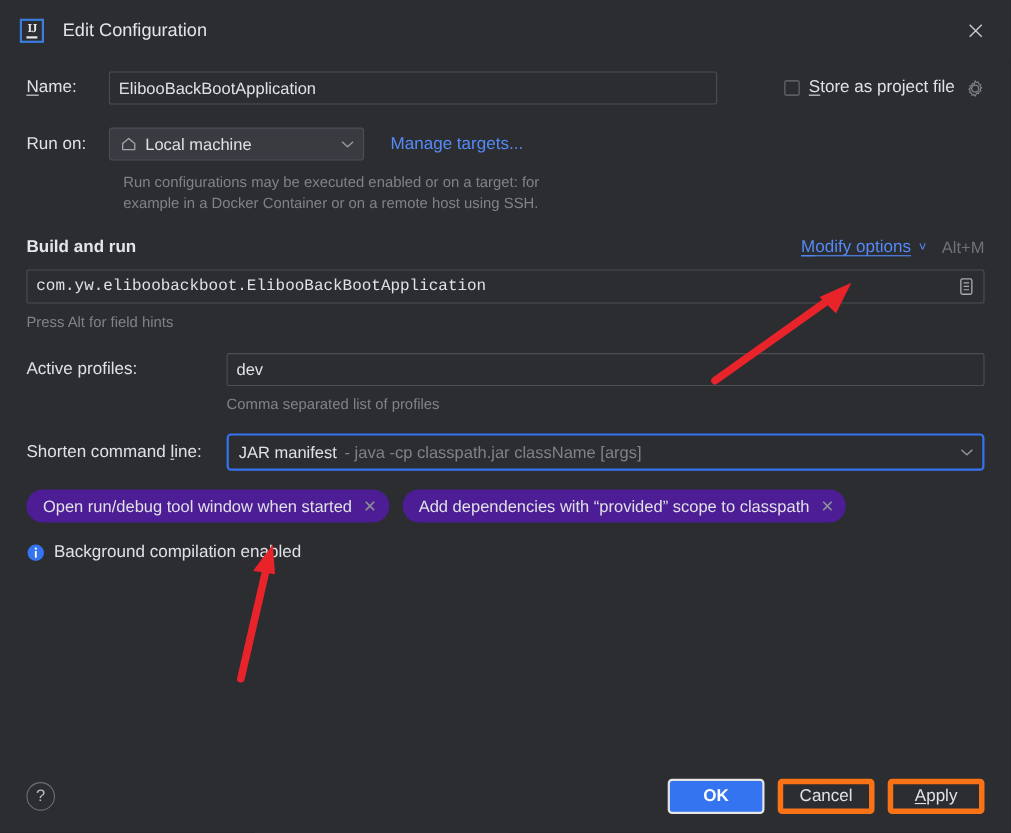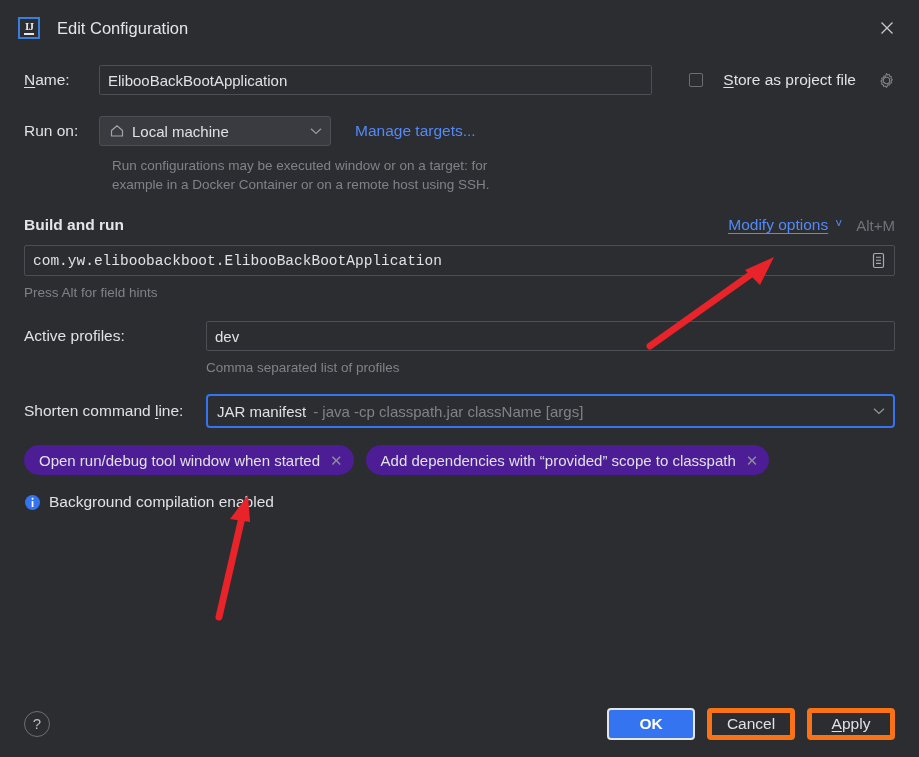--- a/index.html
+++ b/index.html
@@ -74,21 +74,21 @@
     font-size: 15px;
     font-family: "Liberation Sans", sans-serif;
     padding: 0 8px;
     display: flex; align-items: center;
     outline: none;
   }
   #name-field { width: 553px; }
 
   .store-wrap {
     margin-left: auto;
-    display: flex; align-items: center; gap: 20px;
+    display: flex; align-items: center; gap: 8px;
   }
   .checkbox {
     width: 14px; height: 14px;
     border: 1px solid #6b7075;
     border-radius: 2px;
     background: #2b2d30;
     flex: 0 0 14px;
   }
   .gear-icon { width: 17px; height: 17px; opacity: .75; margin-left: 2px; }
 
@@ -280,21 +280,21 @@
         <span class="chev">
           <svg width="12" height="8" viewBox="0 0 12 8">
               <path d="M1 1.8 L6 6.4 L11 1.8" fill="none" stroke="#b4b8be" stroke-width="1.3"></path>
             </svg>
         </span>
       </div>
       <div class="link">Manage targets...</div>
     </div>
 
     <div class="hint">
-      <div>Run configurations may be executed window or on a target: for</div>
+      <div>Run configurations may be executed enabled or on a target: for</div>
       <div>example in a Docker Container or on a remote host using SSH.</div>
     </div>
 
     <div class="section-head">
       <div class="section-title">Build and run</div>
       <div class="section-right">
         <span class="modify-link"><u>M</u>odify options</span>
         <span class="modify-chev">˅</span>
         <span class="shortcut">Alt+M</span>
       </div>

